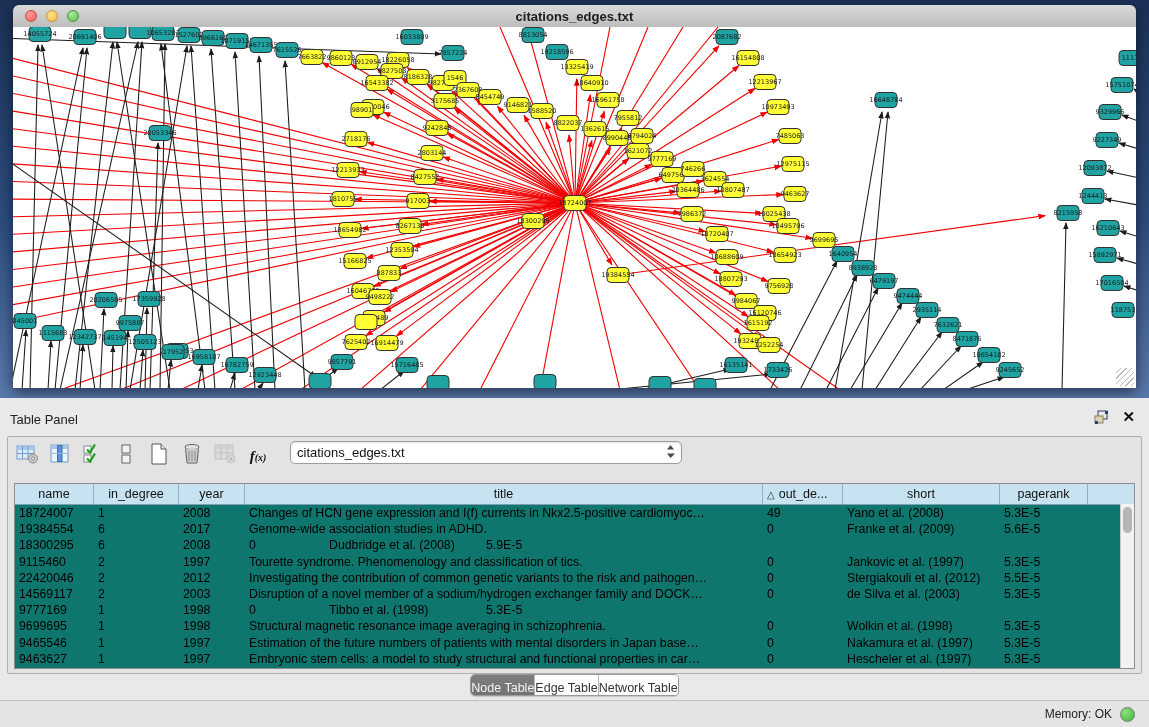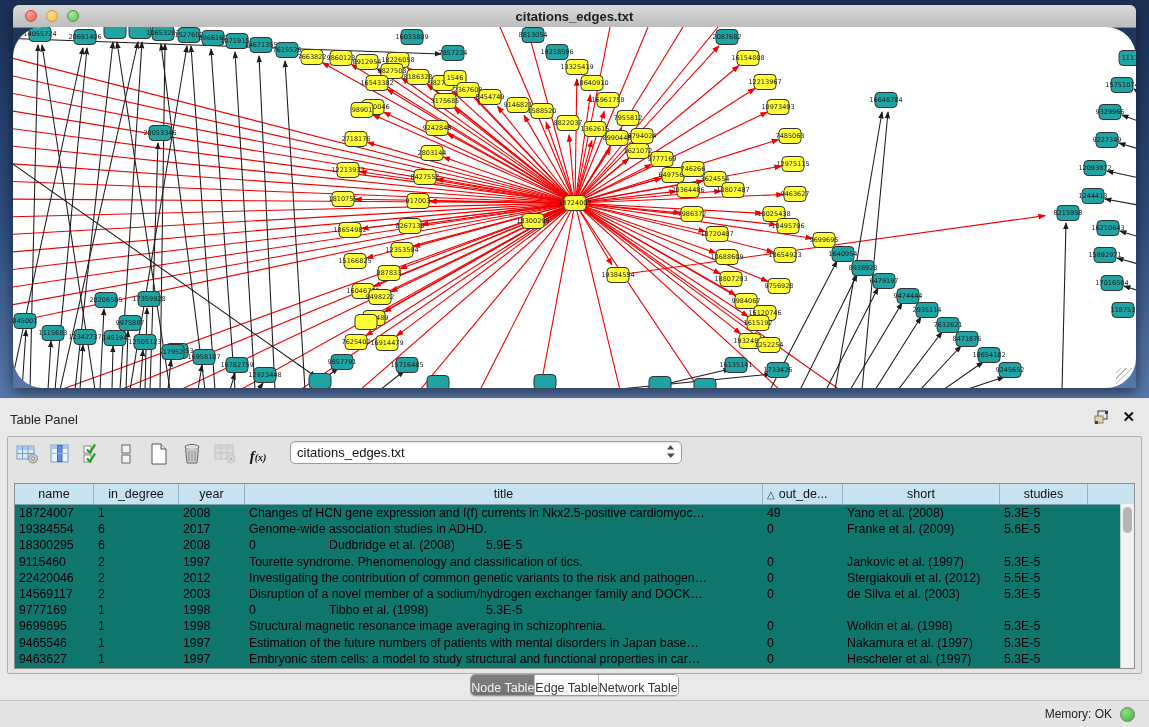--- a/index.html
+++ b/index.html
@@ -13,21 +13,21 @@
               border-radius:6px 6px 0 0;box-shadow:0 4px 14px rgba(0,0,0,.55);}
   .titlebar{position:relative;height:22px;border-radius:6px 6px 0 0;
             background:linear-gradient(#dadada,#bdbdbd);
             border-bottom:1px solid #858585;display:flex;align-items:center;}
   .tl{width:12px;height:12px;border-radius:50%;margin-left:9px;box-sizing:border-box;}
   .tl.red{background:radial-gradient(circle at 35% 30%,#ff9d94,#ec5f55);border:1px solid #c94942;margin-left:12px;}
   .tl.yel{background:radial-gradient(circle at 35% 30%,#ffe28a,#f5bd45);border:1px solid #ce9333;}
   .tl.grn{background:radial-gradient(circle at 35% 30%,#b0eaa0,#58c04c);border:1px solid #46963c;}
   .wtitle{position:absolute;left:0;right:0;text-align:center;font-size:13px;
           font-weight:bold;color:#1c1c1c;}
-  .canvas{position:absolute;left:0;top:22px;right:0;bottom:0;background:#fff;overflow:hidden;border-radius:30px;}
+  .canvas{position:absolute;left:0;top:22px;right:0;bottom:0;background:#fff;overflow:hidden;}
   .grip{position:absolute;right:2px;bottom:2px;width:18px;height:18px;
         background:repeating-linear-gradient(135deg,transparent 0 3px,#b9b9b9 3px 4px);}
   .split-grip{position:absolute;left:565px;top:399px;width:14px;height:7px;
         background:repeating-linear-gradient(90deg,#9a9a9a 0 2px,#d8d8d8 2px 4px);border-radius:2px;}
 
   
   .table-panel{position:absolute;left:0;top:398px;width:1149px;height:329px;background:#e9e9e9;}
   .tp-header{position:relative;height:34px;}
   .tp-title{position:absolute;left:10px;top:14px;font-size:13px;color:#222;}
   .tp-float{position:absolute;right:40px;top:12px;cursor:pointer;}
@@ -613,21 +613,21 @@
             <span>title</span>
           </div>
           <div class="th sorted" style="width: 80px;">
             <span class="sortmark">△</span>
             <span>out_de...</span>
           </div>
           <div class="th" style="width: 157px;">
             <span>short</span>
           </div>
           <div class="th" style="width: 88px;">
-            <span>studies</span>
+            <span>pagerank</span>
           </div>
         </div>
       <div id="tbody">
           <div class="trow">
             <div class="td" style="width: 79px;">18724007</div>
             <div class="td" style="width: 85px;">1</div>
             <div class="td" style="width: 66px;">2008</div>
             <div class="td" style="width: 518px;">Changes of HCN gene expression and I(f) currents in Nkx2.5-positive cardiomyoc…</div>
             <div class="td" style="width: 80px;">49</div>
             <div class="td" style="width: 157px;">Yano et al. (2008)</div>

